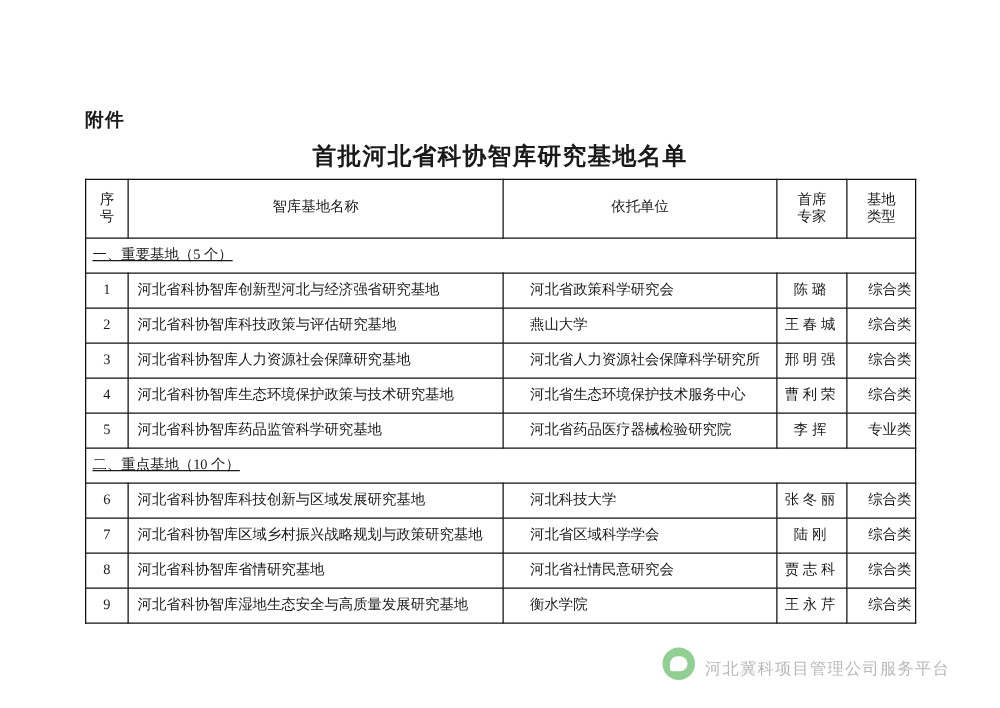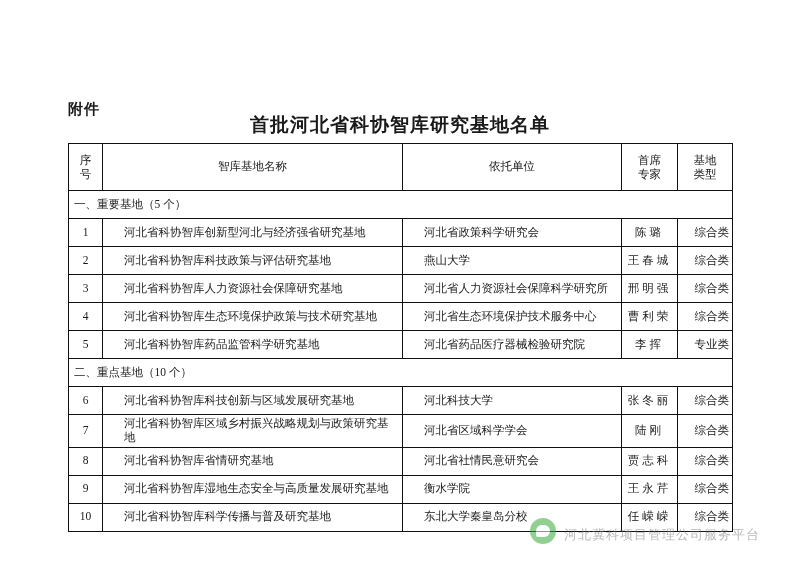--- a/index.html
+++ b/index.html
@@ -16,21 +16,21 @@
     position: relative;
   }
   .page {
     position: absolute;
     inset: 0;
     padding: 0;
   }
   .attachment-label {
     position: absolute;
     left: 68px;
-    top: 100px;
+    top: 87px;
     font-size: 15px;
     font-weight: 700;
     letter-spacing: 1px;
   }
   .doc-title {
     position: absolute;
     left: 0;
     right: 0;
     top: 112px;
     text-align: center;
@@ -71,39 +71,40 @@
     display: block;
     line-height: 1.25;
   }
   tbody td.seq {
     text-align: center;
     height: 23px;
     font-family: "Liberation Serif", serif;
   }
   tbody td.name {
     text-align: left;
-    padding-left: 21px;
+    padding-left: 7px;
   }
   tbody td.unit {
     text-align: left;
     padding-left: 21px;
   }
   tbody td.expert {
     text-align: center;
     letter-spacing: 3px;
     padding-left: 3px;
     margin-left: 11px;
   }
   tbody td.type {
     text-align: right;
   }
   tr.section td {
     text-align: left;
     padding-left: 5px;
     height: 23px;
+    text-decoration: underline;
   }
   .watermark {
     position: absolute;
     right: 40px;
     bottom: 22px;
     display: flex;
     align-items: flex-end;
     gap: 8px;
     opacity: 0.55;
   }
@@ -236,27 +237,20 @@
           <td class="expert">贾志科</td>
           <td class="type">综合类</td>
         </tr>
         <tr>
           <td class="seq">9</td>
           <td class="name">河北省科协智库湿地生态安全与高质量发展研究基地</td>
           <td class="unit">衡水学院</td>
           <td class="expert">王永芹</td>
           <td class="type">综合类</td>
         </tr>
-        <tr>
-          <td class="seq">10</td>
-          <td class="name">河北省科协智库科学传播与普及研究基地</td>
-          <td class="unit">东北大学秦皇岛分校</td>
-          <td class="expert">任嵘嵘</td>
-          <td class="type">综合类</td>
-        </tr>
 
       </tbody>
     </table>
   </div>
 
   <div class="watermark">
     <span class="wm-badge"></span>
     <span class="wm-text">河北冀科项目管理公司服务平台</span>
   </div>
 

